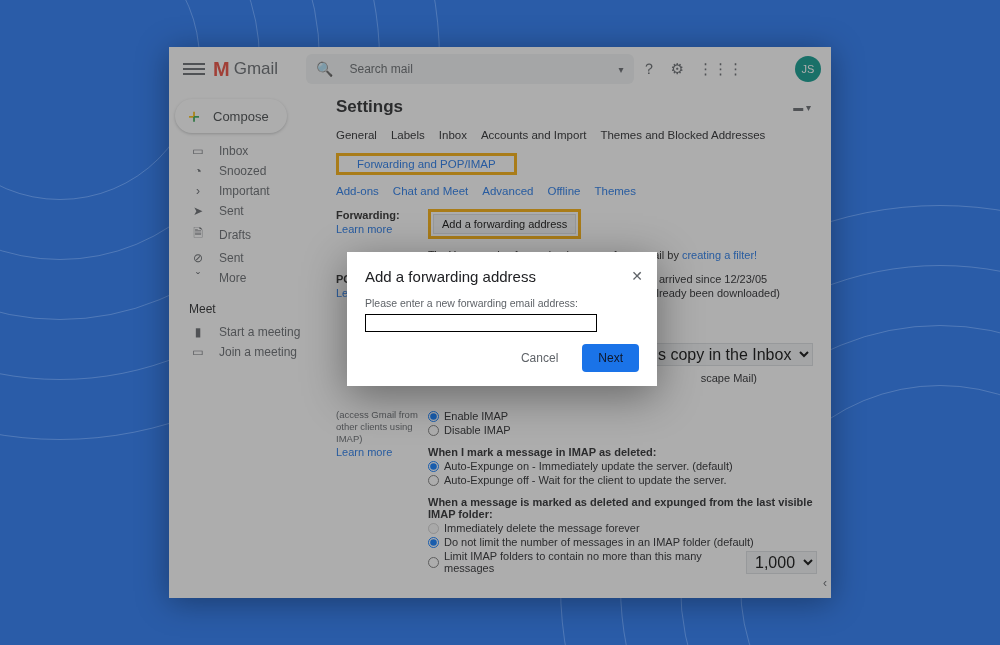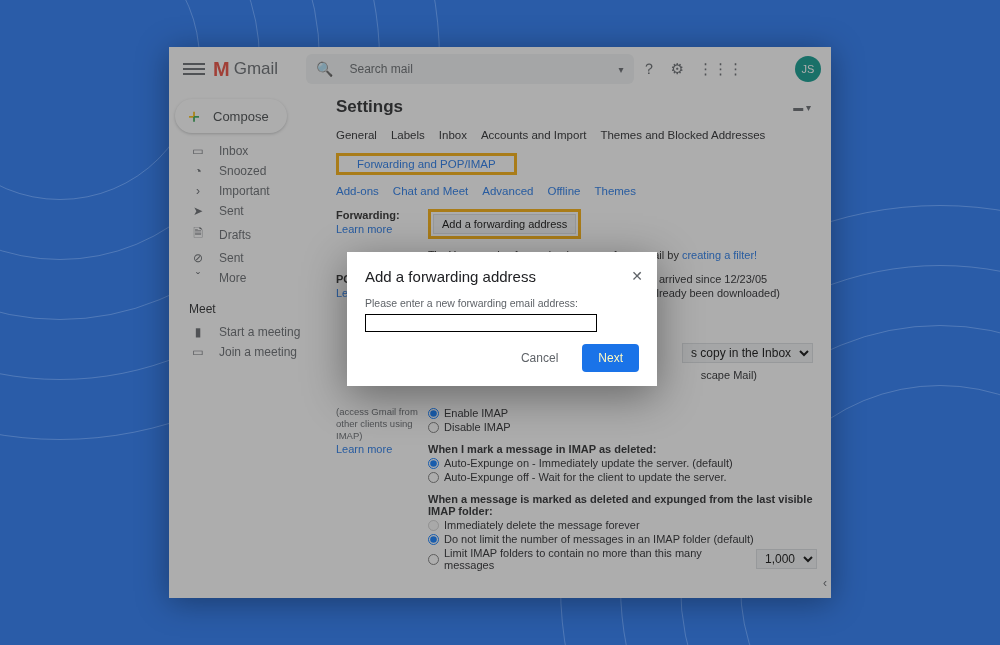--- a/index.html
+++ b/index.html
@@ -91,38 +91,38 @@
   .section .lab { width: 92px; font-weight: bold; color: #222; }
   .section .lab a { display: block; color: #1a73e8; font-weight: normal; margin-top: 2px; }
   .section .content { flex: 1; }
   .addfwd-wrap { display: inline-block; border: 3px solid #f9ab00; padding: 2px; }
   .addfwd-btn { background: #f1f3f4; border: 1px solid #dadce0; font-size: 11px; padding: 3px 8px; cursor: pointer; }
   .tip { font-size: 11px; color: #222; margin-top: 10px; }
   .tip a { color: #1a73e8; }
   .radio-row { display: flex; align-items: center; gap: 5px; font-size: 11px; margin: 2px 0; }
   .radio-row input { width: 11px; height: 11px; }
   .green { color: #188038; font-weight: bold; }
-  .selectish { background: #f1f3f4; border: 1px solid #dadce0; font-size: 12px; padding: 1px 4px; }
+  .selectish { background: #f1f3f4; border: 1px solid #dadce0; font-size: 16px; padding: 1px 4px; }
   .subhead { font-weight: bold; font-size: 11px; margin-top: 10px; }
   .modal {
     position: absolute;
     left: 347px; top: 252px;
     width: 310px;
     background: #fff;
     box-shadow: 0 10px 40px rgba(0,0,0,0.4);
     padding: 16px 18px 14px 18px;
     z-index: 100;
   }
   .modal h2 { font-size: 15px; font-weight: 400; color: #202124; margin-bottom: 12px; }
   .modal .close { position: absolute; top: 16px; right: 14px; font-size: 14px; color: #5f6368; cursor: pointer; }
   .modal .sub { font-size: 10.5px; color: #5f6368; margin-bottom: 4px; }
   .modal input[type=text] { width: 232px; height: 18px; border: 1px solid #000; padding: 1px 3px; }
   .modal .actions { display: flex; justify-content: flex-end; gap: 24px; margin-top: 12px; align-items: center; }
   .modal .cancel { font-size: 12px; color: #5f6368; cursor: pointer; }
-  .modal .next { background: #1a73e8; color: #fef9c3; border: none; padding: 7px 16px; font-size: 12px; border-radius: 4px; cursor: pointer; text-align: center; }
+  .modal .next { background: #1a73e8; color: #0f172a; border: none; padding: 7px 16px; font-size: 12px; border-radius: 4px; cursor: pointer; text-align: center; }
   .scroll-ind { position: absolute; right: 4px; bottom: 8px; font-size: 12px; color: #5f6368; }
 </style>
 </head>
 <body>
 
 <div class="bg">
   <div class="ring" style="left:-320px;top:-320px;width:760px;height:760px"></div>
   <div class="ring" style="left:-260px;top:-260px;width:640px;height:640px"></div>
   <div class="ring" style="left:-200px;top:-200px;width:520px;height:520px"></div>
   <div class="ring" style="left:-140px;top:-140px;width:400px;height:400px"></div>

